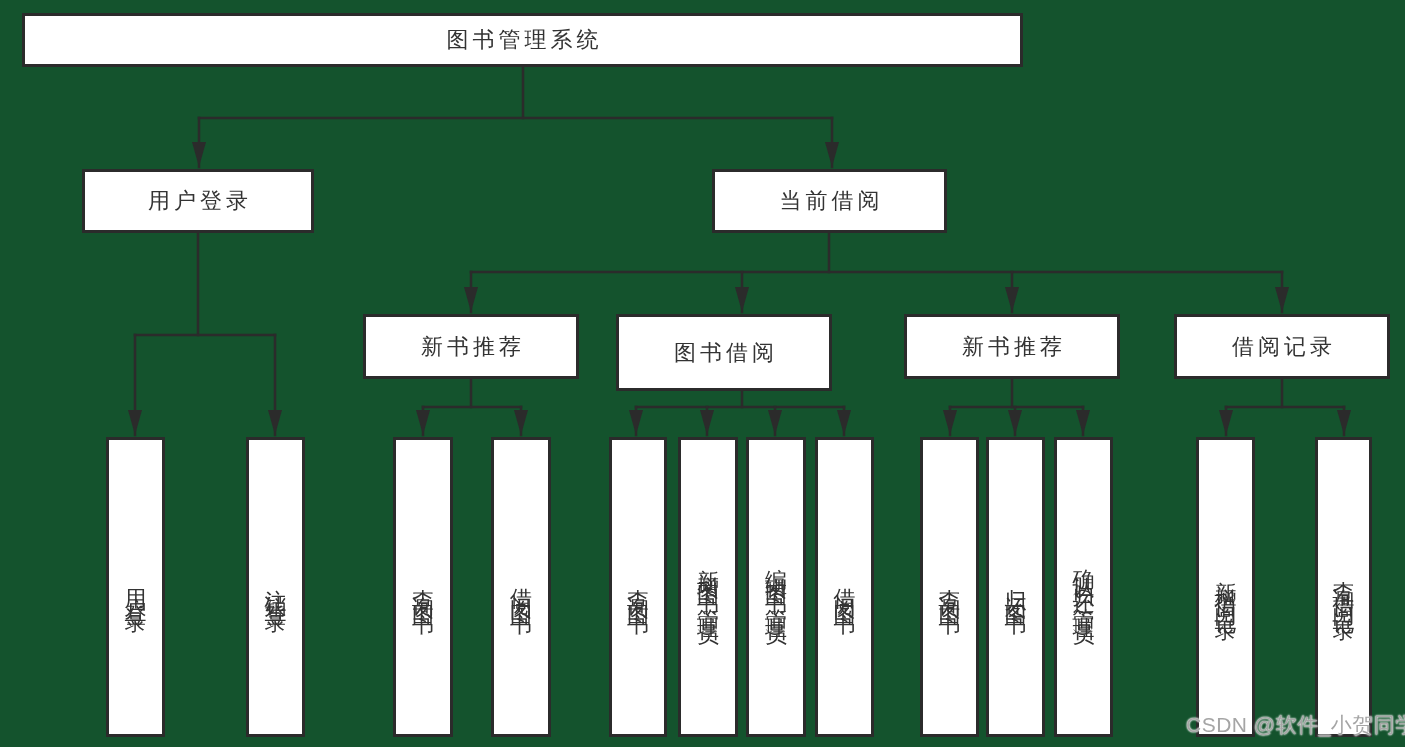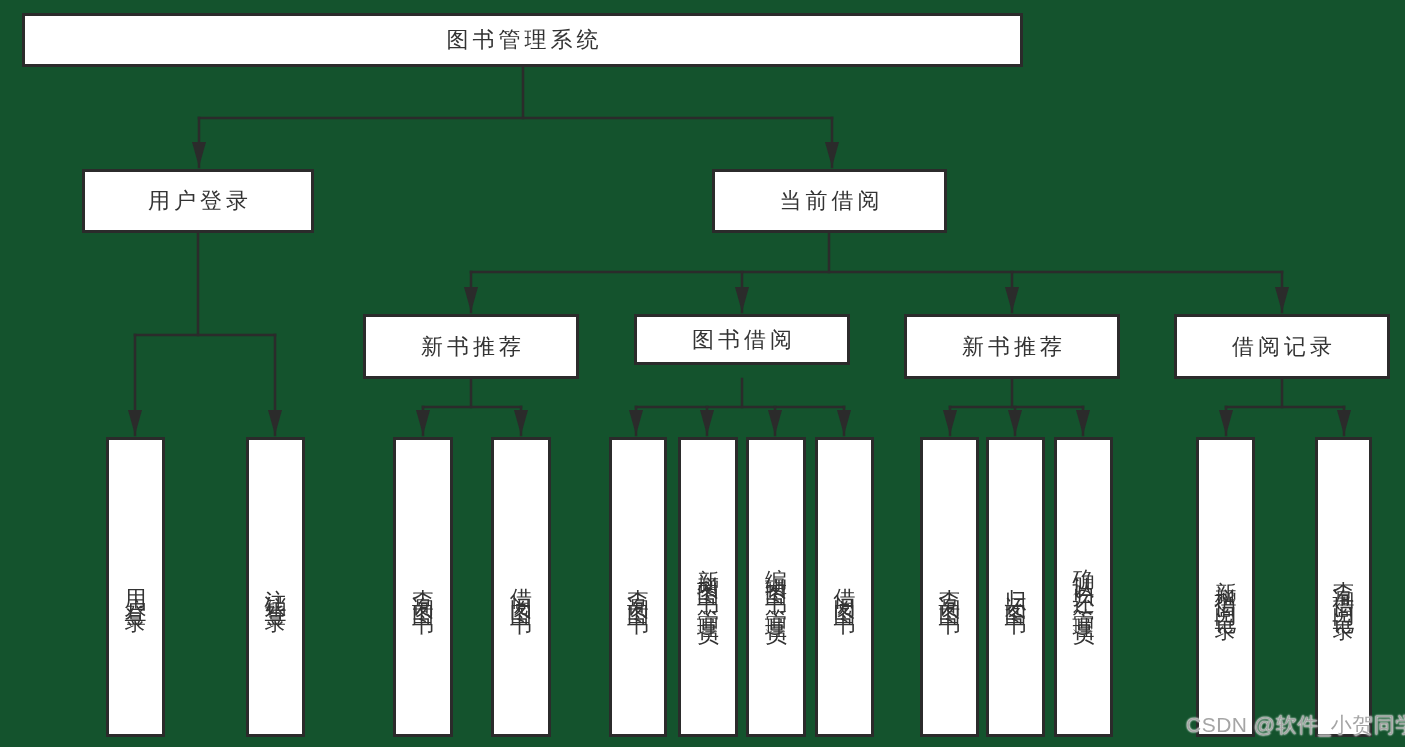--- a/index.html
+++ b/index.html
@@ -49,21 +49,21 @@
     letter-spacing: 8px;
     font-size: 22px;
     text-indent: 0;
     line-height: 1;
   }
   
   .b-root    { left: 22px;   top: 13px;  width: 1001px; height: 54px; }
   .b-login   { left: 82px;   top: 169px; width: 232px;  height: 64px; }
   .b-mgmt    { left: 712px;  top: 169px; width: 235px;  height: 64px; }
   .b-new     { left: 363px;  top: 314px; width: 216px;  height: 65px; text-align: center; }
-  .b-borrow  { left: 634px;  top: 314px; width: 216px;  height: 51px; }
+  .b-borrow  { left: 616px;  top: 314px; width: 216px;  height: 77px; }
   .b-current { left: 904px;  top: 314px; width: 216px;  height: 65px; }
   .b-record  { left: 1174px; top: 314px; width: 216px;  height: 65px; }
   
   .l-a1 { left: 106px;  width: 59px; }
   .l-a2 { left: 246px;  width: 59px; }
   .l-b1 { left: 393px;  width: 60px; }
   .l-b2 { left: 491px;  width: 60px; }
   .l-c1 { left: 609px;  width: 58px; }
   .l-c2 { left: 678px;  width: 60px; }
   .l-c3 { left: 746px;  width: 60px; }

